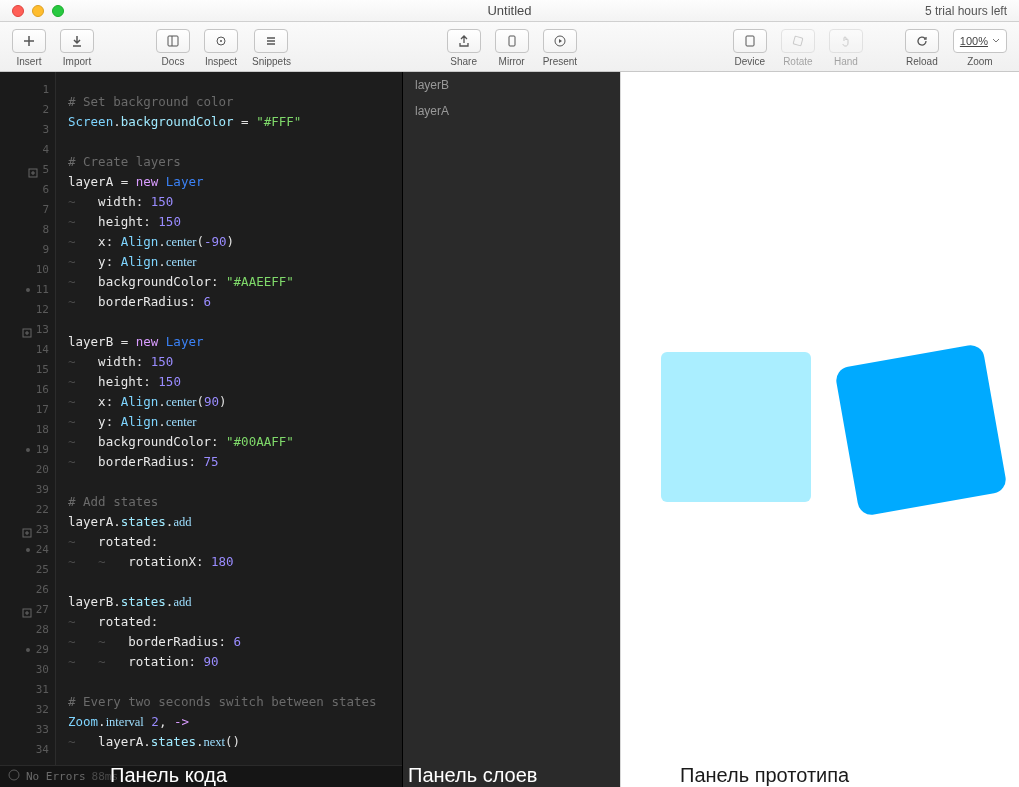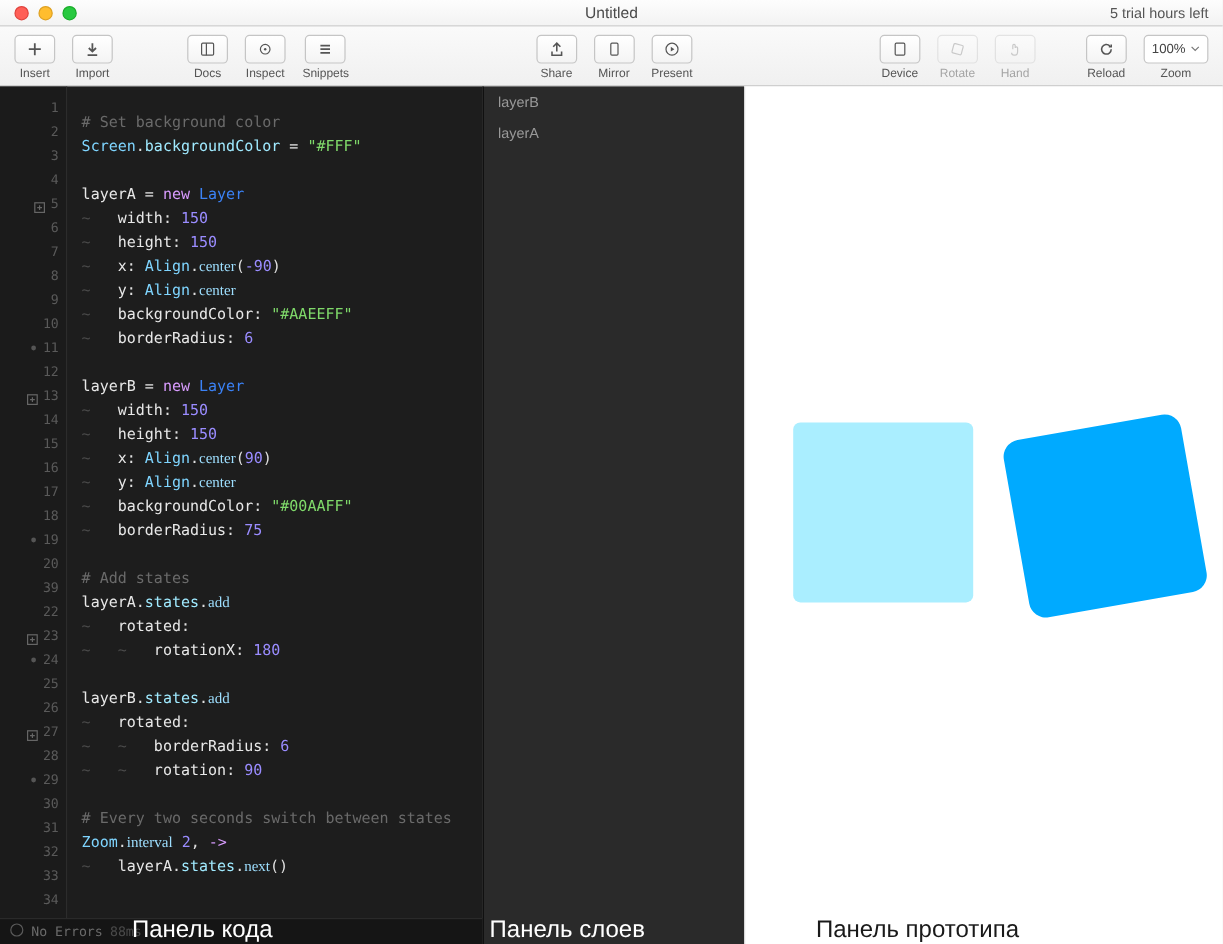--- a/index.html
+++ b/index.html
@@ -64,21 +64,21 @@
 .tb-label { font-size: 10px; color: #555; margin-top: 3px; }
 .tb-spacer { flex: 1; }
 .tb-gap { width: 50px; }
 .tb-gap-sm { width: 30px; }
 .zoom-box {
   display: flex; align-items: center;
   border: 1px solid #c5c5c5;
   border-radius: 4px;
   background: #fff;
   height: 24px; padding: 0 6px;
-  font-size: 11px; color: #444;
+  font-size: 11px; color: #444; text-decoration: underline;
 }
 .zoom-box svg { margin-left: 4px; }
 
 
 .main {
   display: flex;
   height: 715px;
 }
 
 
@@ -465,20 +465,21 @@
             <span>33</span>
           </div>
           <div class="gutter-line">
             <span>34</span>
           </div>
         </div>
       <div class="code-lines" id="codelines">
           <div class="code-line"><span class="tok-comment"># Set background color</span></div>
           <div class="code-line"><span class="tok-class">Screen</span><span class="tok-op">.</span><span class="tok-prop">backgroundColor</span><span class="tok-op"> = </span><span class="tok-str">"#FFF"</span></div>
           <div class="code-line"></div>
+          <div class="code-line"><span class="tok-comment"># Create layers</span></div>
           <div class="code-line"><span class="tok-ident">layerA</span><span class="tok-op"> = </span><span class="tok-kw">new </span><span class="tok-type">Layer</span></div>
           <div class="code-line"><span class="tok-indent">~   </span><span class="tok-ident">width</span><span class="tok-op">: </span><span class="tok-num">150</span></div>
           <div class="code-line"><span class="tok-indent">~   </span><span class="tok-ident">height</span><span class="tok-op">: </span><span class="tok-num">150</span></div>
           <div class="code-line"><span class="tok-indent">~   </span><span class="tok-ident">x</span><span class="tok-op">: </span><span class="tok-class">Align</span><span class="tok-op">.</span><span class="tok-method">center</span><span class="tok-op">(</span><span class="tok-num">-90</span><span class="tok-op">)</span></div>
           <div class="code-line"><span class="tok-indent">~   </span><span class="tok-ident">y</span><span class="tok-op">: </span><span class="tok-class">Align</span><span class="tok-op">.</span><span class="tok-method">center</span></div>
           <div class="code-line"><span class="tok-indent">~   </span><span class="tok-ident">backgroundColor</span><span class="tok-op">: </span><span class="tok-str">"#AAEEFF"</span></div>
           <div class="code-line"><span class="tok-indent">~   </span><span class="tok-ident">borderRadius</span><span class="tok-op">: </span><span class="tok-num">6</span></div>
           <div class="code-line"></div>
           <div class="code-line"><span class="tok-ident">layerB</span><span class="tok-op"> = </span><span class="tok-kw">new </span><span class="tok-type">Layer</span></div>
           <div class="code-line"><span class="tok-indent">~   </span><span class="tok-ident">width</span><span class="tok-op">: </span><span class="tok-num">150</span></div>

